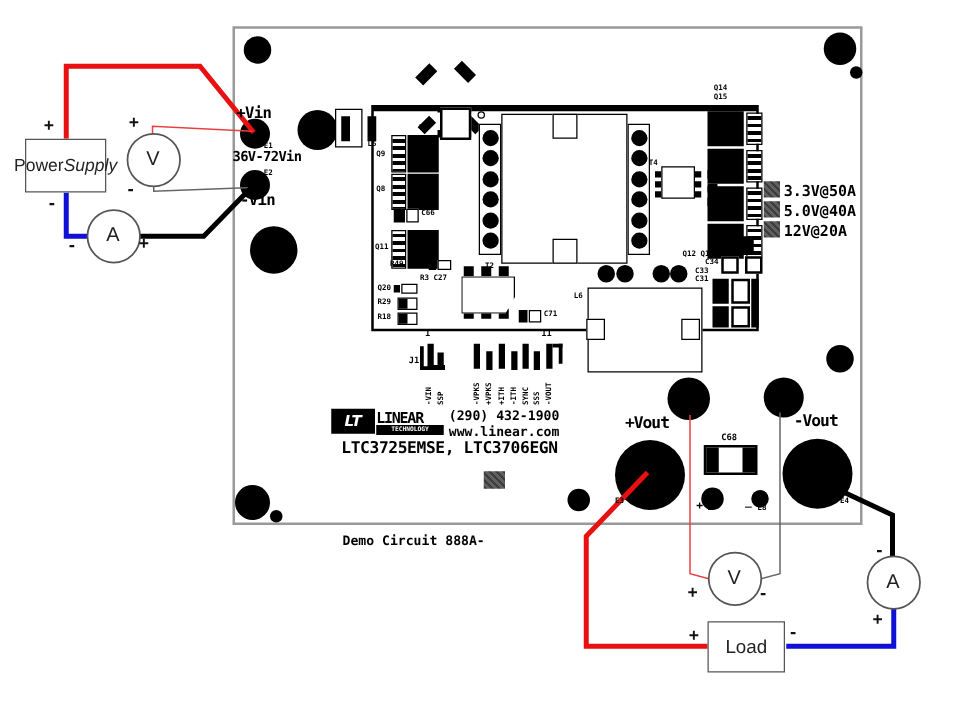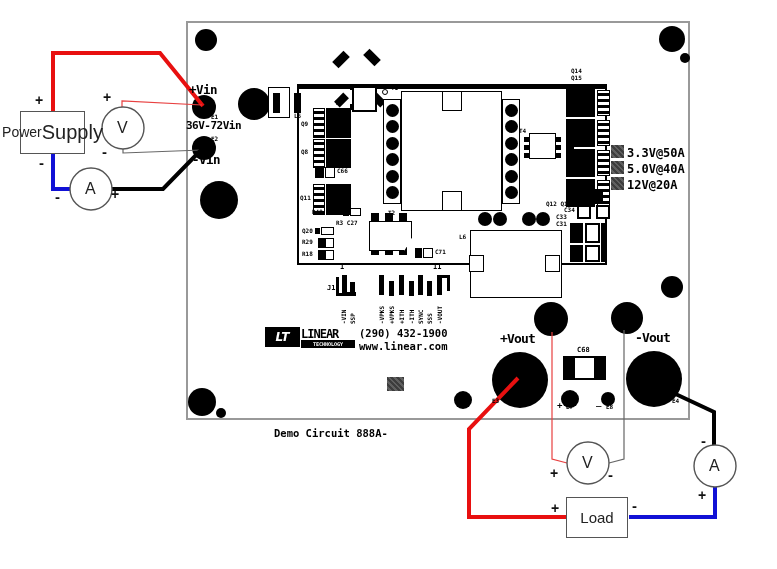--- a/index.html
+++ b/index.html
@@ -231,20 +231,21 @@
 
   <div class="abs lyr" style="left:265px;top:327px;width:35px;height:20px;background:#000;display:flex;align-items:center;justify-content:center;">
     <span style="color:#fff;font:bold italic 12px 'DejaVu Sans',sans-serif;">LT</span>
   </div>
   <span class="mono lyr" style="left:301px;top:328px;font-size:12px;letter-spacing:-1px;">LINEAR</span>
   <div class="abs lyr" style="left:301px;top:340px;width:54px;height:8px;background:#000;display:flex;align-items:center;justify-content:center;">
     <span style="color:#fff;font:bold 5px 'DejaVu Sans Mono',monospace;letter-spacing:0;">TECHNOLOGY</span>
   </div>
   <span class="mono lyr" style="left:359px;top:328px;font-size:10.5px;">(290) 432-1900</span>
   <span class="mono lyr" style="left:359px;top:341px;font-size:10.5px;">www.linear.com</span>
+  <span class="mono lyr" style="left:273px;top:352px;font-size:13px;letter-spacing:-0.3px;">LTC3725EMSE, LTC3706EGN</span>
   <span class="mono lyr" style="left:274px;top:380px;font-size:10.5px;margin-top:48px;">Demo Circuit 888A-</span>
   <div class="legendsq lyr" style="left:387px;top:377px;width:17px;height:14px;"></div>
 
   <span class="mono lyr" style="left:189px;top:84px;font-size:12.5px;letter-spacing:-0.5px;">+Vin</span>
   <span class="mono lyr" style="left:211px;top:114px;font-size:6px;">E1</span>
   <span class="mono lyr" style="left:186px;top:120px;font-size:11px;letter-spacing:-0.5px;text-align:right;">36V-72Vin</span>
   <span class="mono lyr" style="left:211px;top:136px;font-size:6px;">E2</span>
   <span class="mono lyr" style="left:192px;top:154px;font-size:12.5px;letter-spacing:-0.5px;">-Vin</span>
 
   <span class="mono lyr" style="left:500px;top:332px;font-size:13px;letter-spacing:-0.8px;">+Vout</span>
@@ -257,21 +258,21 @@
   <span class="mono lyr" style="left:606px;top:404px;font-size:6px;">E8</span>
 
   <span class="mono lyr" style="left:577px;top:347px;font-size:7px;">C68</span>
   <div class="outline2 lyr" style="left:563px;top:356px;width:43px;height:24px;">
     <div class="blk" style="left:0;top:0;width:10px;height:100%;"></div>
     <div class="blk" style="right:0;top:0;width:10px;height:100%;"></div>
   </div>
 
   <div class="box" style="left:20px;top:111px;width:65px;height:43px;">
     <span class="sans" style="font-size:14px;line-height:1.25;">Power</span>
-    <span class="sans" style="font-size:20px;line-height:1.25;">Supply</span>
+    <span class="sans" style="font-size:14px;line-height:1.25;font-style:italic;">Supply</span>
   </div>
   <span class="sign lyr" style="left:35px;top:93px;font-size:14px;">+</span>
   <span class="sign lyr" style="left:39px;top:155px;font-size:15px;">-</span>
 
   <span class="meterletter lyr" style="left:117px;top:120px;">V</span>
   <span class="sign lyr" style="left:103px;top:90px;font-size:14px;">+</span>
   <span class="sign lyr" style="left:102px;top:144px;font-size:15px;">-</span>
 
   <span class="meterletter lyr" style="left:85px;top:181px;">A</span>
   <span class="sign lyr" style="left:55px;top:189px;font-size:15px;">-</span>

